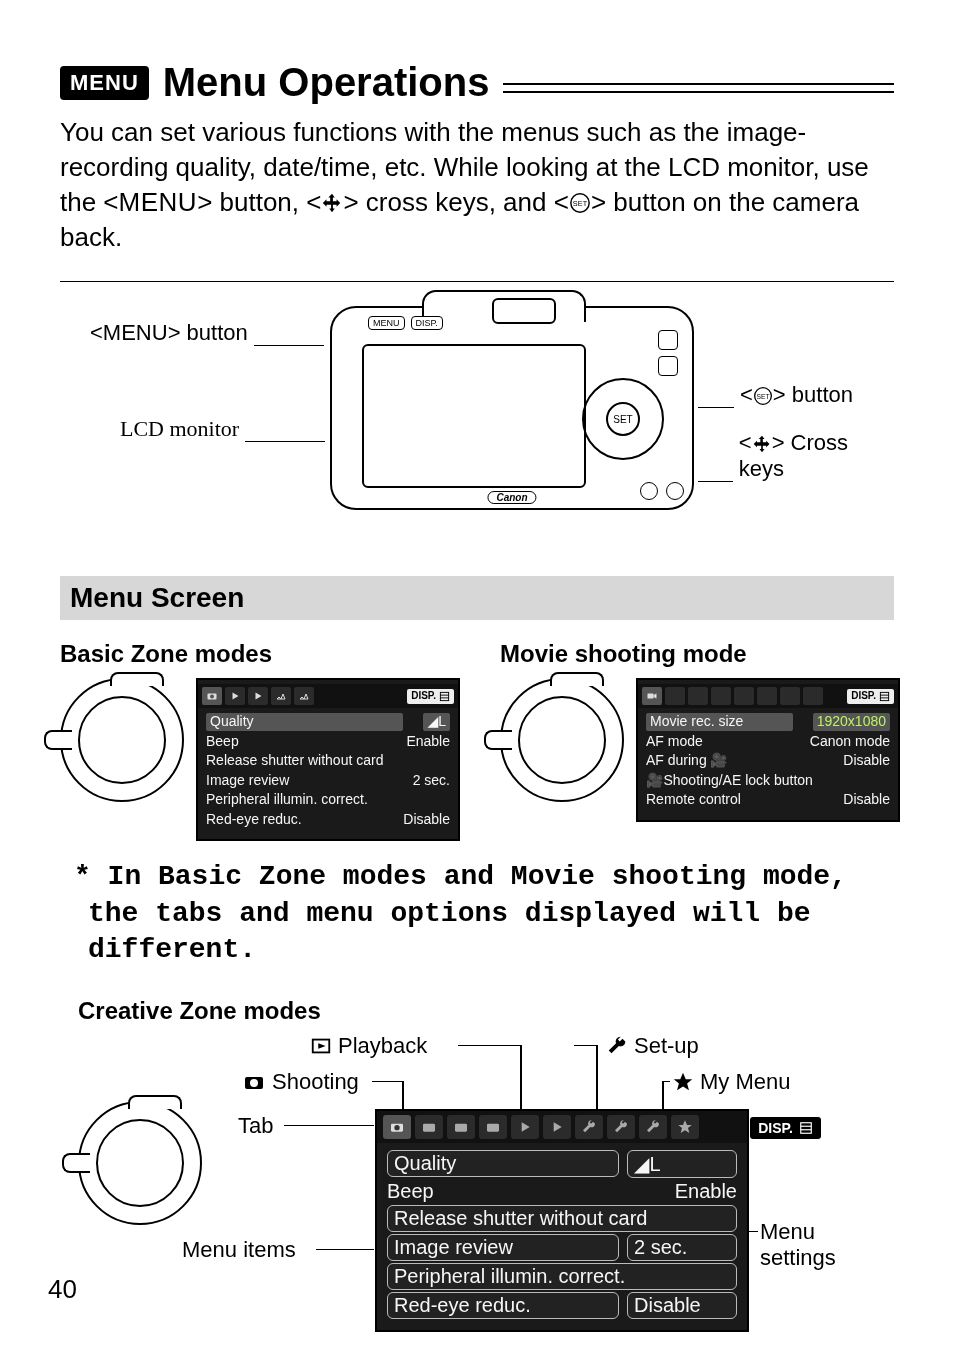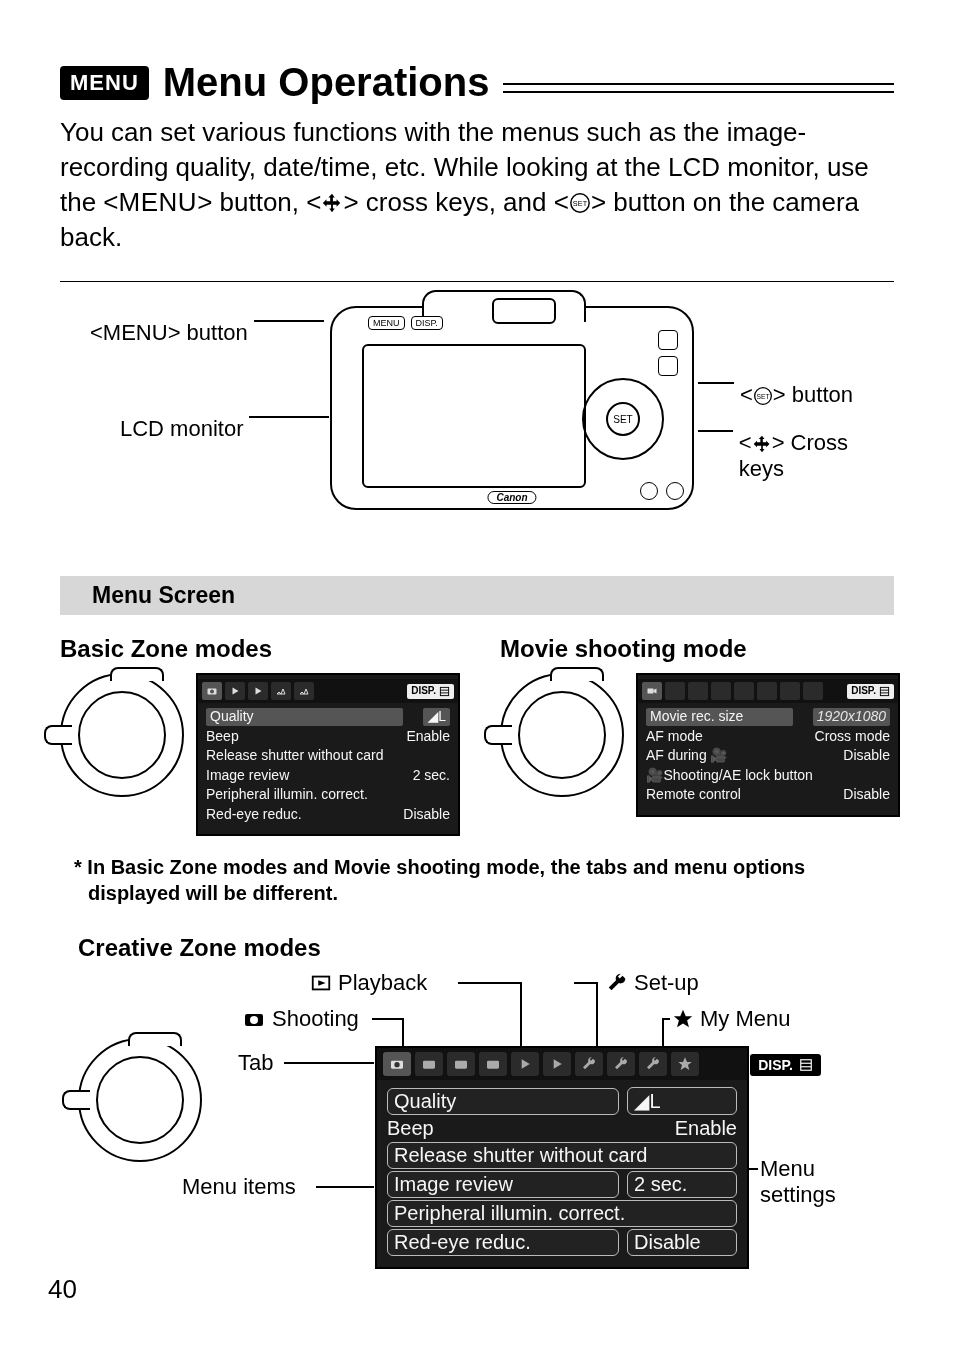--- a/index.html
+++ b/index.html
@@ -132,31 +132,31 @@
   .cb-brand {
     position:absolute; bottom:4px; left:50%; transform:translateX(-50%);
     font-size:10px; font-style:italic; font-weight:bold;
     border:1.5px solid #000; border-radius:10px; padding:0 8px;
   }
   .cb-pads { position:absolute; right:14px; top:22px; display:flex; flex-direction:column; gap:6px; }
   .cb-pads .p { width:18px; height:18px; border:1.5px solid #000; border-radius:4px; }
   .cb-small { position:absolute; right:8px; bottom:8px; display:flex; gap:8px; }
   .cb-small .c { width:16px; height:16px; border:1.5px solid #000; border-radius:50%; }
 
-  .callout { position: absolute; display:flex; align-items:flex-start; gap:6px; }
+  .callout { position: absolute; display:flex; align-items:flex-end; gap:6px; }
   .callout .line { height:1.5px; background:#000; }
   .callout.left { flex-direction: row; }
   .callout.right { flex-direction: row; }
 
   
   .h2 {
     background: #d7d7d7;
-    font-size: 23px;
+    font-size: 28px;
     font-weight: bold;
-    padding: 6px 32px;
+    padding: 6px 10px;
     margin: 16px 0 20px 0;
   }
 
   .row2 {
     display: flex;
     gap: 40px;
     margin-bottom: 12px;
   }
   .col { flex: 1; }
   .h3 { font-size: 24px; font-weight: bold; margin-bottom: 10px; }
@@ -198,29 +198,30 @@
     border-radius:2px;
     padding:1px 4px;
     display:flex; gap:3px; align-items:center;
   }
   .cs-rows { padding: 4px 8px 0 8px; }
   .cs-row { display:flex; gap:20px; padding: 1px 0; align-items:center; }
   .cs-row.hl .k, .cs-row.hl .v { background:#555; padding:0 4px; border-radius:2px; }
   .cs-row .k { flex:1; white-space:nowrap; overflow:hidden; }
   .cs-row .v { white-space:nowrap; }
   .cs-row.full .k { flex:auto; }
-  .cs-row .v.orange { color:#e5e5e5;font-style:italic; }
+  .cs-row .v.orange { color:#bef264; }
 
   .footnote {
-    font-size: 20px;
+    font-size: 28px;
     font-weight: bold;
     margin: 18px 0 28px 6px;
     text-indent: -14px;
     padding-left: 22px;
     line-height:1.3;
+    font-family:Liberation Mono, monospace;
   }
 
   
   .creative { position: relative; height: 350px; }
   .creative .h3 { position:absolute; left:18px; top:0; }
   .creative .mode-dial { position:absolute; left:18px; top:104px; }
 
   .big-screen {
     position:absolute;
     left: 315px; top: 112px;
@@ -317,21 +318,21 @@
           <div class="c"></div>
           <div class="c"></div>
         </div>
       <div class="cb-brand">Canon</div>
     </div>
 
     <div class="callout left" style="left:30px; top:14px;">
       <span><span>&lt;MENU</span><span>&gt; button</span></span>
       <span class="line" style="width:70px;"></span>
     </div>
-    <div class="callout left" style="left:60px; top:110px;">
+    <div class="callout left" style="left:60px; top:110px;font-family:Liberation Serif, serif;">
       <span>LCD monitor</span>
       <span class="line" style="width:80px;"></span>
     </div>
 
     <div class="callout right" style="left:638px; top:76px;">
       <span class="line" style="width:36px;"></span>
       <span><span>&lt;</span><svg width="20" height="20" viewBox="0 0 24 24" style="vertical-align:-4px;">
             <circle cx="12" cy="12" r="10" fill="none" stroke="#000" stroke-width="1.6"></circle>
             <text x="12" y="15" text-anchor="middle" font-size="8" fill="#000">SET</text>
           </svg><span>&gt; button</span></span>
@@ -451,21 +452,21 @@
                 </svg>
               </span>
           </div>
           <div class="cs-rows" id="movie-rows">
               <div class="cs-row hl">
                 <span class="k">Movie rec. size</span>
                 <span class="v orange">1920x1080</span>
               </div>
               <div class="cs-row">
                 <span class="k">AF mode</span>
-                <span class="v">Cross mode</span>
+                <span class="v">Canon mode</span>
               </div>
               <div class="cs-row">
                 <span class="k">AF during 🎥</span>
                 <span class="v">Disable</span>
               </div>
               <div class="cs-row full">
                 <span class="k">🎥Shooting/AE lock button</span>
               </div>
               <div class="cs-row">
                 <span class="k">Remote control</span>

